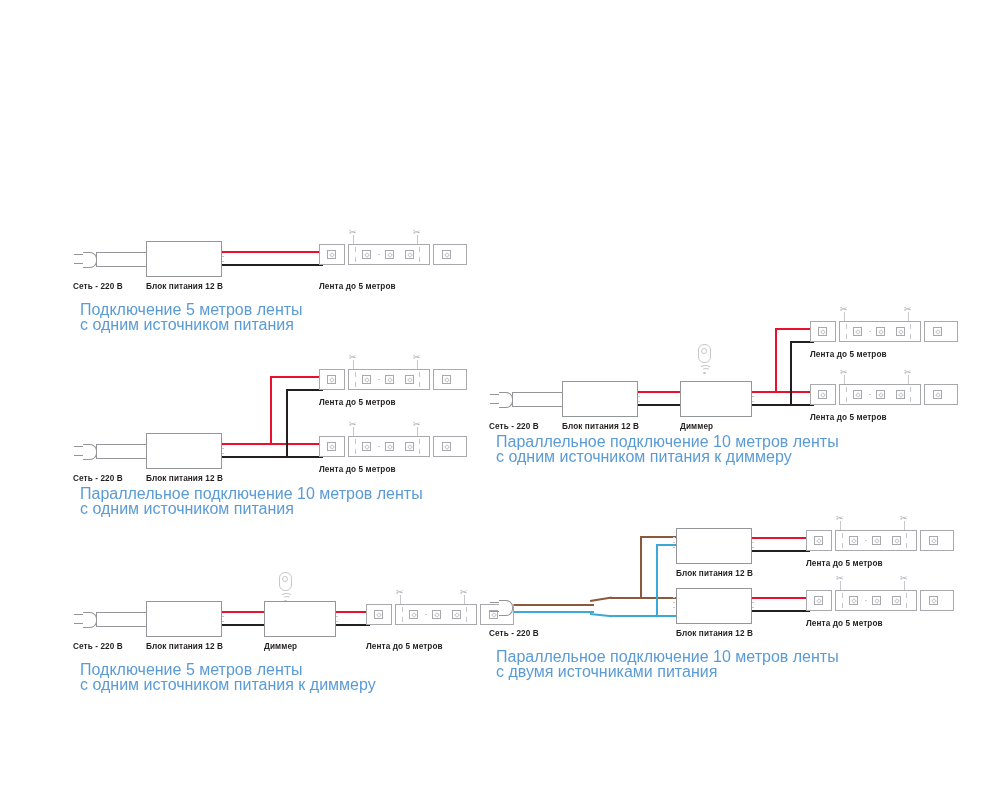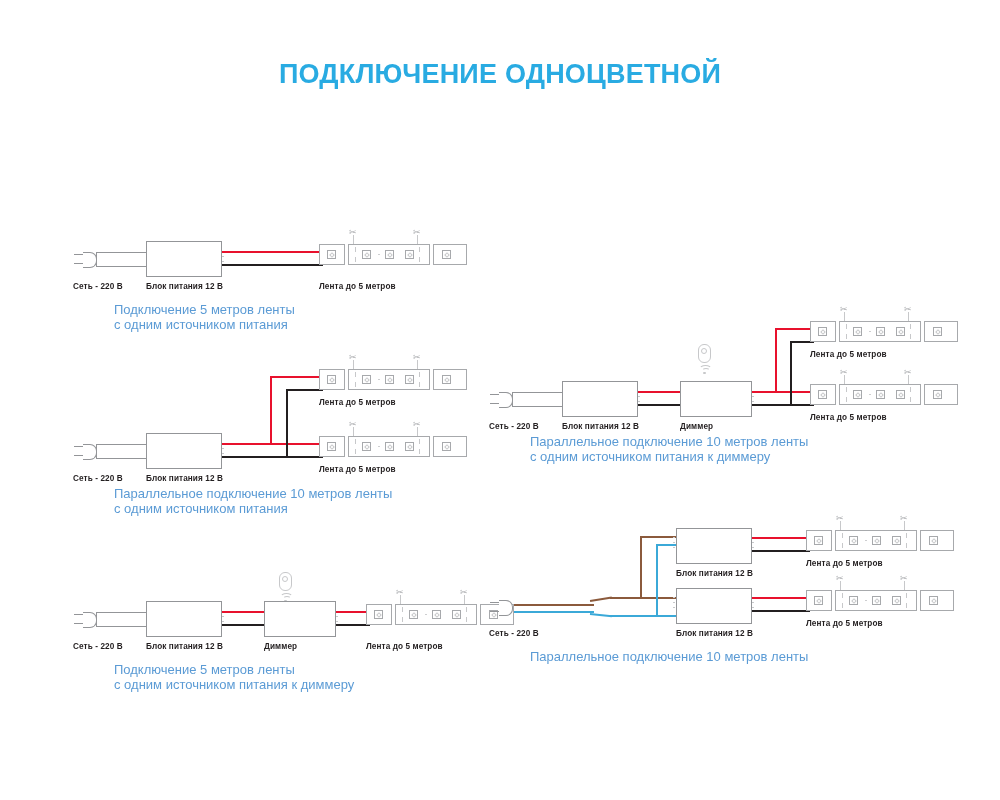--- a/index.html
+++ b/index.html
@@ -16,23 +16,22 @@
   .title div{white-space:nowrap;}
 
   .diagram{position:absolute;}
 
   
   .lbl{
     position:absolute;font-size:8.2px;color:#231f20;white-space:nowrap;
     font-weight:bold;letter-spacing:.1px;
   }
   .caption{
-    position:absolute;font-size:13px;line-height:15px;color:#5b9bd5;
+    position:absolute;font-size:16px;line-height:15px;color:#5b9bd5;
     white-space:nowrap;
-    margin-left:34px;
   }
 
   
   .plug{position:absolute;}
   .prong{position:absolute;width:9px;height:1.3px;background:#939598;}
   .plugbody-o{
     position:absolute;width:13px;height:14px;
     border:1.1px solid #939598;
     border-left:none;
     border-radius:0 7px 7px 0 / 0 7px 7px 0;
@@ -100,21 +99,20 @@
     transform:rotate(0deg);
   }
   .wavedot{
     position:absolute;width:2.4px;height:2.4px;border-radius:50%;background:#c7c8ca;
   }
 </style>
 </head>
 <body>
 
 <div class="title">
-  <div>ПОДКЛЮЧЕНИЕ ОДНОЦВЕТНОЙ</div>
 </div>
 
 <div class="diagram" style="left:74px;top:236px;width:410px;height:100px;">
 
   <div class="plug" style="left:0px;top:14px;">
     <div class="prong" style="left:0px;top:4px;"></div>
     <div class="prong" style="left:0px;top:13px;"></div>
     <div class="plugbody-o" style="left:9px;top:1.5px;"></div>
   </div>
 
@@ -470,14 +468,15 @@
     <div class="cutmark" style="left:30px;top:-16px;">✂</div>
     <div class="cutline" style="left:98px;top:-9px;height:9px;"></div>
     <div class="cutmark" style="left:94px;top:-16px;">✂</div>
   </div>
   <div class="lbl" style="left:316px;top:101px;">Лента до 5 метров</div>
 
   <div class="lbl" style="left:-1px;top:111px;">Сеть - 220 В</div>
 
   <div class="caption" style="left:6px;top:131px;">
     <div>Параллельное подключение 10 метров ленты</div>
+    <div>с двумя источниками питания</div>
   </div>
 </div>
 
 </body></html>

